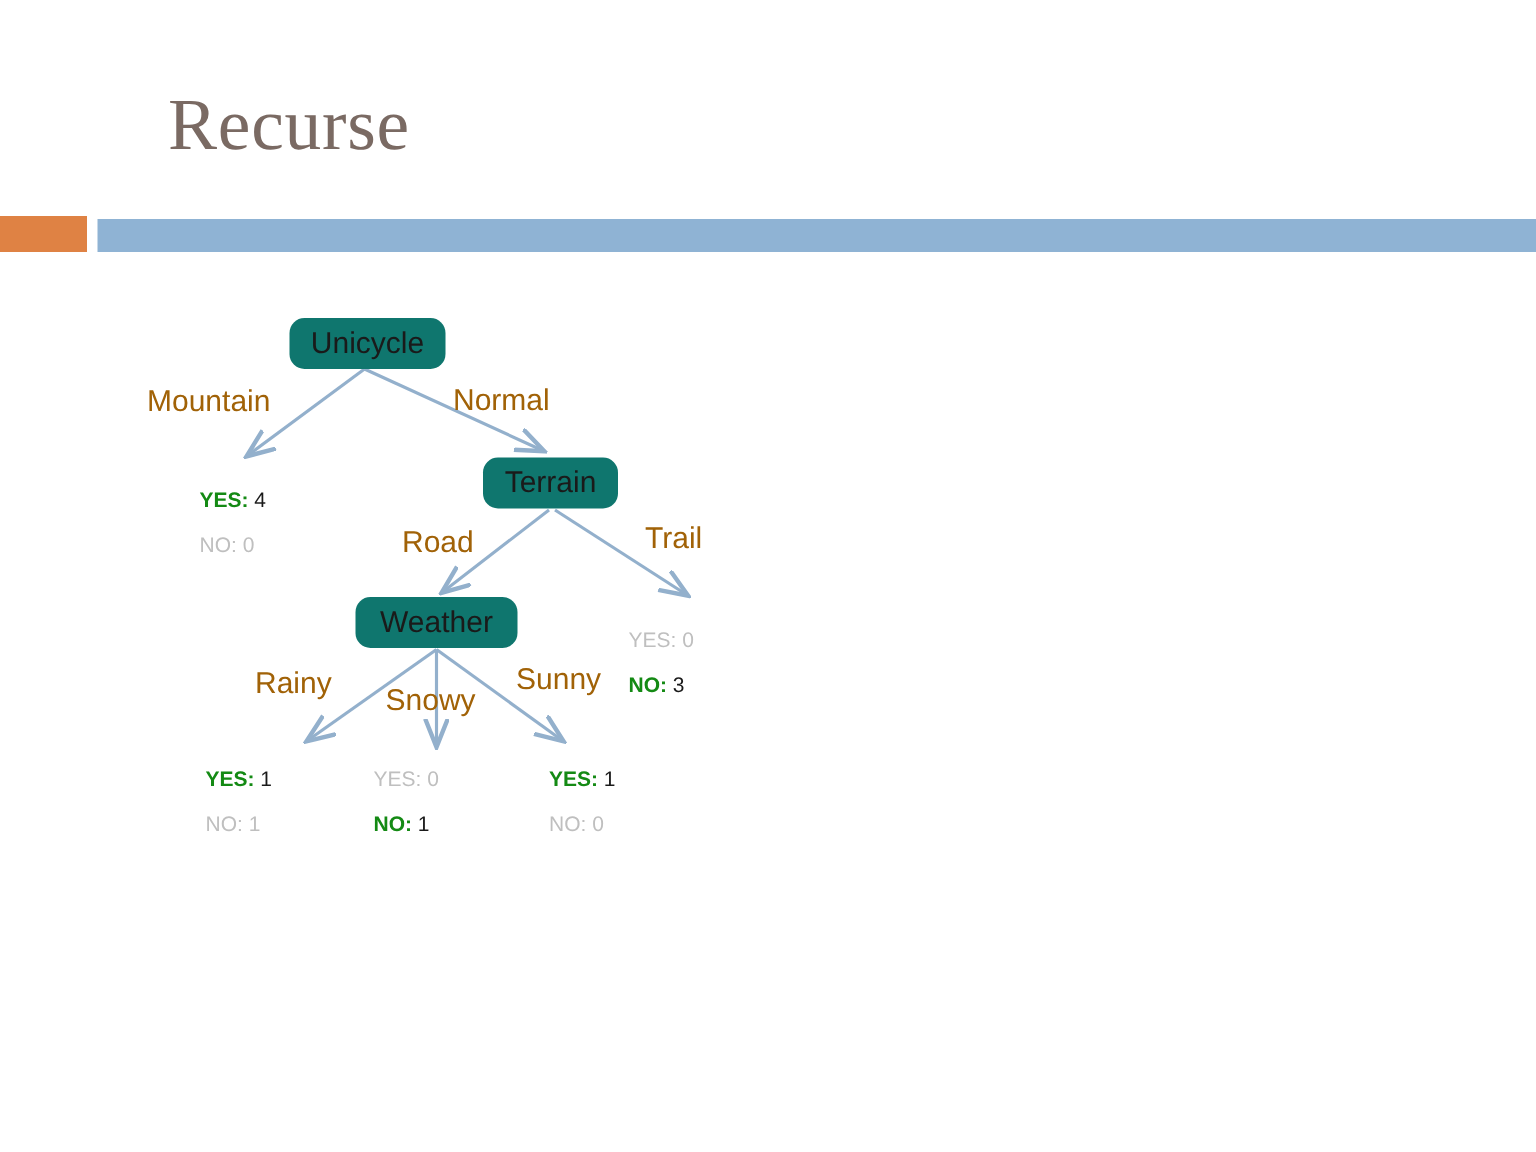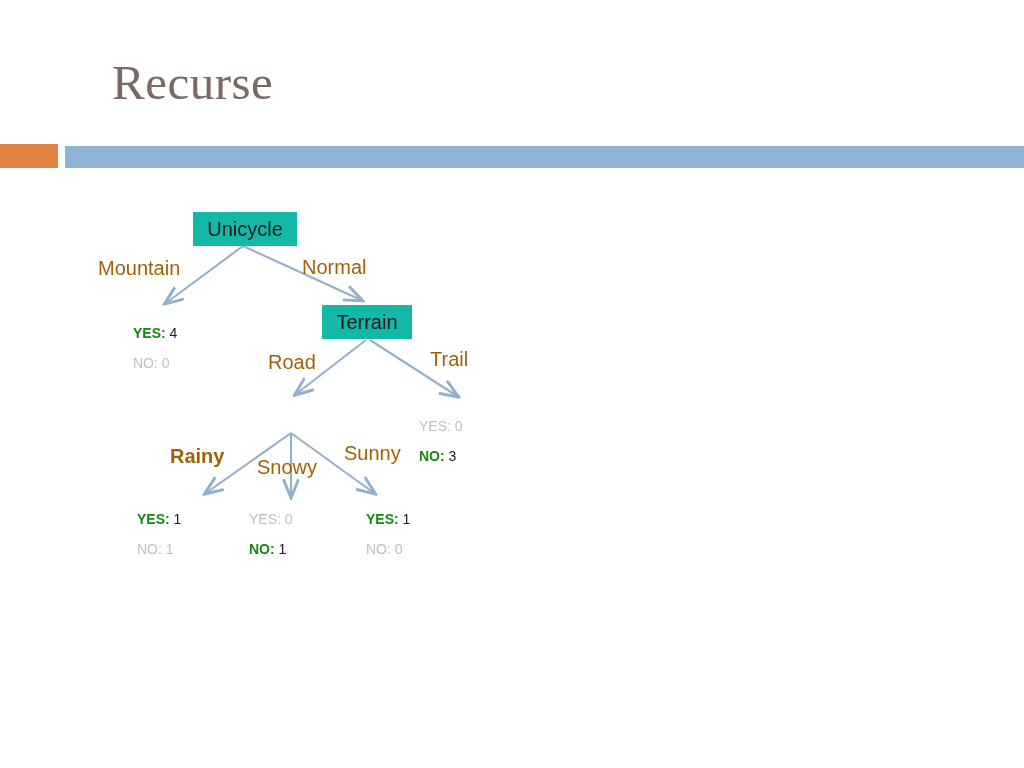--- a/index.html
+++ b/index.html
@@ -59,47 +59,48 @@
     left: 0;
     top: 0;
     width: 1024px;
     height: 768px;
     pointer-events: none;
   }
 
   
   .tree-node {
     position: absolute;
-    background: #14b8a6;
+    background: #0f766e;
     color: #1a1a1a;
     font-size: 20px;
     line-height: 1;
     display: flex;
     align-items: center;
     justify-content: center;
     white-space: nowrap;
     box-sizing: border-box;
+    border-radius: 10px;
   }
   #node-unicycle { left: 193px; top: 212px; width: 104px; height: 34px; }
   #node-terrain  { left: 322px; top: 305px; width: 90px;  height: 34px; }
   #node-weather  { left: 237px; top: 398px; width: 108px; height: 34px; }
 
   
   .edge-label {
     position: absolute;
     font-size: 20px;
     line-height: 1;
     color: #a16207;
     white-space: nowrap;
   }
   #label-mountain { left: 98px;  top: 258px; }
   #label-normal   { left: 302px; top: 257px; }
   #label-road     { left: 268px; top: 352px; }
   #label-trail    { left: 430px; top: 349px; }
-  #label-rainy    { left: 170px; top: 446px; font-weight: bold; }
+  #label-rainy    { left: 170px; top: 446px; }
   #label-snowy    { left: 257px; top: 457px; }
   #label-sunny    { left: 344px; top: 443px; }
 
   
   .leaf {
     position: absolute;
     font-size: 14px;
     line-height: 30px;
     white-space: nowrap;
   }
@@ -148,20 +149,21 @@
       <line x1="291" y1="433" x2="206" y2="493"></line>
 
       <line x1="291" y1="433" x2="291" y2="496"></line>
 
       <line x1="291" y1="433" x2="374" y2="493"></line>
     </g>
   </svg>
 
   <div class="tree-node" id="node-unicycle">Unicycle</div>
   <div class="tree-node" id="node-terrain">Terrain</div>
+  <div class="tree-node" id="node-weather">Weather</div>
 
   <div class="edge-label" id="label-mountain">Mountain</div>
   <div class="edge-label" id="label-normal">Normal</div>
   <div class="edge-label" id="label-road">Road</div>
   <div class="edge-label" id="label-trail">Trail</div>
   <div class="edge-label" id="label-rainy">Rainy</div>
   <div class="edge-label" id="label-snowy">Snowy</div>
   <div class="edge-label" id="label-sunny">Sunny</div>
 
   <div class="leaf" id="leaf-mountain">

